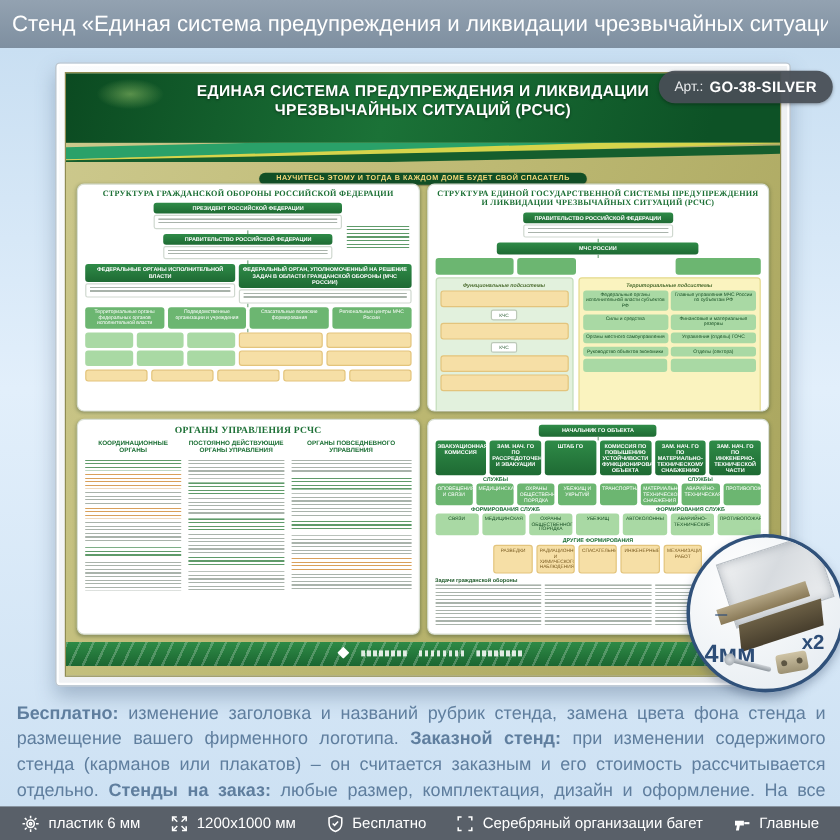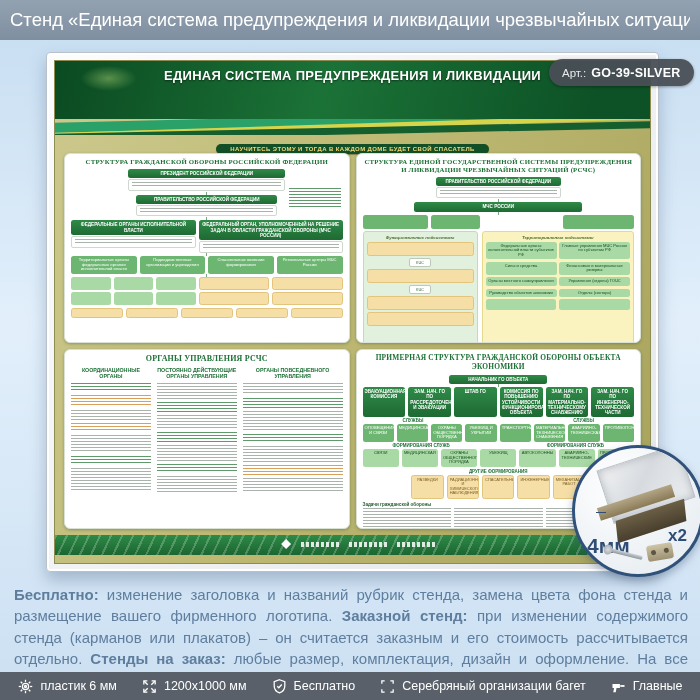--- a/index.html
+++ b/index.html
@@ -154,20 +154,21 @@
 </div>
 
 <div class="main">
 
   <div class="stand">
     <div class="stand-inner">
 
       <div class="stand-head">
         <div class="stand-title">
           <div>ЕДИНАЯ СИСТЕМА ПРЕДУПРЕЖДЕНИЯ И ЛИКВИДАЦИИ</div>
+          <div>ЧРЕЗВЫЧАЙНЫХ СИТУАЦИЙ (РСЧС)</div>
         </div>
       </div>
       <div class="bands">
           <i class="b1"></i>
           <i class="b2"></i>
           <i class="b3"></i>
         </div>
 
       <div class="ribbon-row">
         <span class="ribbon">НАУЧИТЕСЬ ЭТОМУ И ТОГДА В КАЖДОМ ДОМЕ БУДЕТ СВОЙ СПАСАТЕЛЬ</span>
@@ -323,21 +324,20 @@
               <div class="fk" style="height:20px;margin-bottom:3px;"></div>
               <div class="fk-g" style="height:9px;margin-bottom:3px;"></div>
               <div class="fk" style="height:16px;margin-bottom:3px;"></div>
               <div class="fk-o" style="height:10px;margin-bottom:3px;"></div>
               <div class="fk" style="height:14px;"></div>
             </div>
           </div>
         </div>
 
         <div class="panel">
-          <div class="ptitle" style="font-size:7.4px;">ПРИМЕРНАЯ СТРУКТУРА ГРАЖДАНСКОЙ ОБОРОНЫ ОБЪЕКТА ЭКОНОМИКИ</div>
           <div class="bx dark" style="width:36%;margin:0 auto;">НАЧАЛЬНИК ГО ОБЪЕКТА</div>
           <div class="vln"></div>
           <div class="row">
               <div class="bx dark grow">ЭВАКУАЦИОННАЯ КОМИССИЯ</div>
               <div class="bx dark grow">ЗАМ. НАЧ. ГО ПО РАССРЕДОТОЧЕНИЮ И ЭВАКУАЦИИ</div>
               <div class="bx dark grow">ШТАБ ГО</div>
               <div class="bx dark grow">КОМИССИЯ ПО ПОВЫШЕНИЮ УСТОЙЧИВОСТИ ФУНКЦИОНИРОВАНИЯ ОБЪЕКТА</div>
               <div class="bx dark grow">ЗАМ. НАЧ. ГО ПО МАТЕРИАЛЬНО-ТЕХНИЧЕСКОМУ СНАБЖЕНИЮ</div>
               <div class="bx dark grow">ЗАМ. НАЧ. ГО ПО ИНЖЕНЕРНО-ТЕХНИЧЕСКОЙ ЧАСТИ</div>
             </div>
@@ -393,21 +393,21 @@
             <span class="foot-dash"></span>
             <span class="foot-dash"></span>
         </div>
       </div>
 
     </div>
   </div>
 
   <div class="art-badge">
     <span class="lbl">Арт.:</span>
-    <span class="val">GO-39-SILVER</span>
+    <span class="val">GO-38-SILVER</span>
   </div>
 
   <div class="circle">
     <div class="marble"></div>
     <div class="profile-top"></div>
     <div class="profile-face"></div>
     <div class="thick-arrows"></div>
     <div class="thick"><span>4мм</span></div>
     <div class="x2">x2</div>
     <div class="screw"></div>

